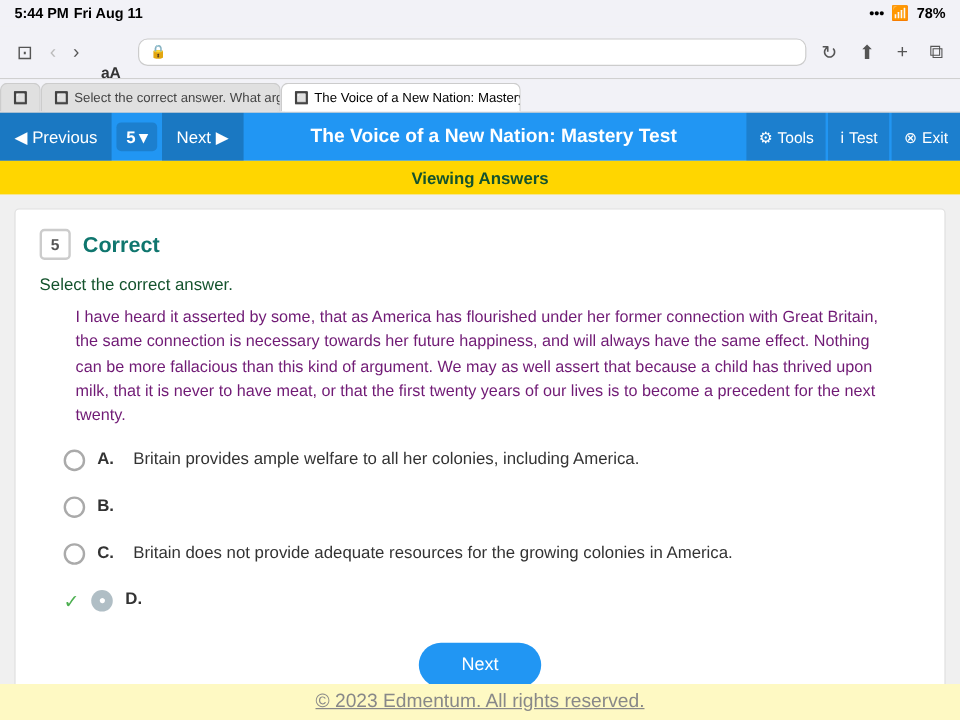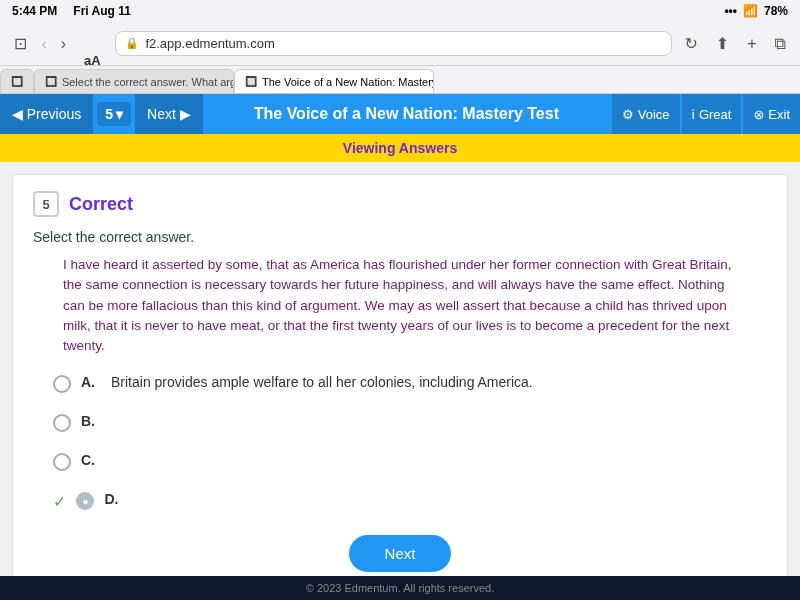--- a/index.html
+++ b/index.html
@@ -9,21 +9,21 @@
     .status-bar {
       background: #f2f2f7;
       display: flex;
       justify-content: space-between;
       align-items: center;
       padding: 4px 12px;
       font-size: 12px;
       font-weight: 600;
       height: 22px;
     }
-    .status-bar-left { display: flex; align-items: center; gap: 16px; justify-content: space-between; }
+    .status-bar-left { display: flex; align-items: center; gap: 4px; justify-content: space-between; }
     .status-bar-right { display: flex; align-items: center; gap: 6px; }
 
     
     .browser-bar {
       background: #f2f2f7;
       padding: 6px 10px;
       display: flex;
       align-items: center;
       gap: 8px;
       border-bottom: 1px solid #d0d0d0;
@@ -157,21 +157,21 @@
       margin-left: 2px;
     }
 
     
     .viewing-bar {
       background: #ffd600;
       text-align: center;
       padding: 6px;
       font-size: 14px;
       font-weight: 600;
-      color: #6d28d9;
+      color: #14532d;
     }
 
     
     .main-content {
       background: white;
       margin: 12px;
       border-radius: 4px;
       padding: 16px 20px;
       border: 1px solid #e0e0e0;
       overflow-y: auto;
@@ -190,21 +190,21 @@
       width: 26px;
       height: 26px;
       display: flex;
       align-items: center;
       justify-content: center;
       font-size: 13px;
       font-weight: bold;
       color: #555;
     }
     .correct-label {
-      color: #6d28d9;
+      color: #0f766e;
       font-size: 18px;
       font-weight: bold;
     }
 
     .instruction {
       font-size: 14px;
       color: #14532d;
       margin-bottom: 10px;
     }
     .question-text {
@@ -285,27 +285,28 @@
       border-radius: 20px;
       padding: 10px 36px;
       font-size: 15px;
       font-weight: 500;
       cursor: pointer;
     }
 
     
     .footer {
       text-align: center;
-      font-size: 11px;
+      font-size: 16px;
       color: #888;
       padding: 6px;
       position: absolute;
       bottom: 0;
       width: 100%;
-      background: #0f172a;
+      background: #fef9c3;
+      text-decoration: underline;
     }
 
     .content-area {
       height: calc(600px - 22px - 44px - 28px - 40px - 30px);
       overflow-y: auto;
       padding-bottom: 30px;
     }
   </style>
 </head>
 <body>
@@ -326,21 +327,20 @@
 
 <div class="browser-bar">
   <div class="browser-controls">
     <button class="browser-btn">⊡</button>
     <button class="browser-btn disabled">‹</button>
     <button class="browser-btn">›</button>
   </div>
   <button class="aa-btn">aA</button>
   <div class="address-bar">
     <span class="lock-icon">🔒</span>
-    <span>f2.app.edmentum.com</span>
   </div>
   <div class="browser-actions">
     <button class="browser-btn">↻</button>
     <button class="browser-btn">⬆</button>
     <button class="browser-btn">+</button>
     <button class="browser-btn">⧉</button>
   </div>
 </div>
 
 <div class="browser-tabs">
@@ -368,25 +368,25 @@
     <span>▾</span>
   </div>
   <button class="nav-next-btn">
     <span>Next</span>
     <span>▶</span>
   </button>
   <div class="nav-title">The Voice of a New Nation: Mastery Test</div>
   <div class="nav-tools">
     <button class="nav-tool-btn">
       <span>⚙</span>
-      <span>Voice</span>
+      <span>Tools</span>
     </button>
     <button class="nav-tool-btn">
       <span>ℹ</span>
-      <span>Great</span>
+      <span>Test</span>
     </button>
     <button class="nav-tool-btn">
       <span>⊗</span>
       <span>Exit</span>
     </button>
   </div>
 </div>
 
 <div class="viewing-bar">
   <span>Viewing Answers</span>
@@ -414,20 +414,21 @@
       </div>
 
       <div class="answer-option">
         <div class="radio-circle"></div>
         <span class="option-label">B.</span>
       </div>
 
       <div class="answer-option">
         <div class="radio-circle"></div>
         <span class="option-label">C.</span>
+        <span class="option-text">Britain does not provide adequate resources for the growing colonies in America.</span>
       </div>
 
       <div class="answer-option correct-answer">
         <span class="checkmark-icon">✓</span>
         <div class="hint-icon">●</div>
         <span class="option-label">D.</span>
       </div>
 
     </div>
 

